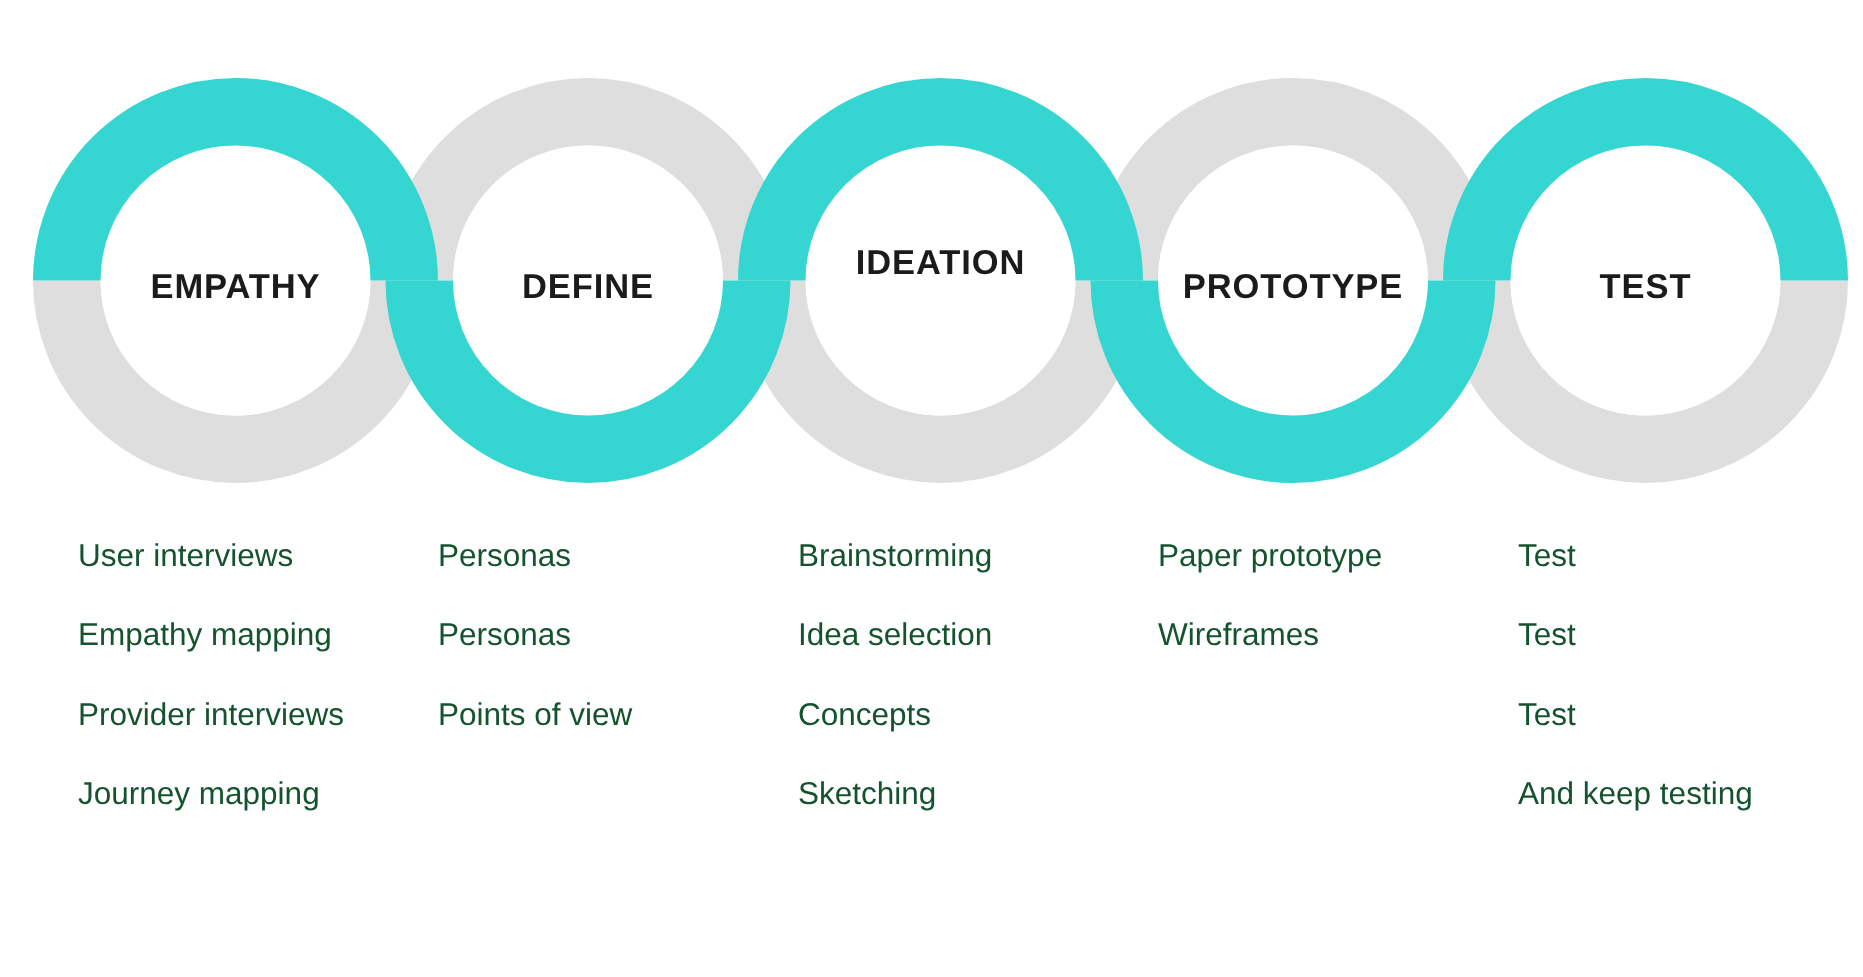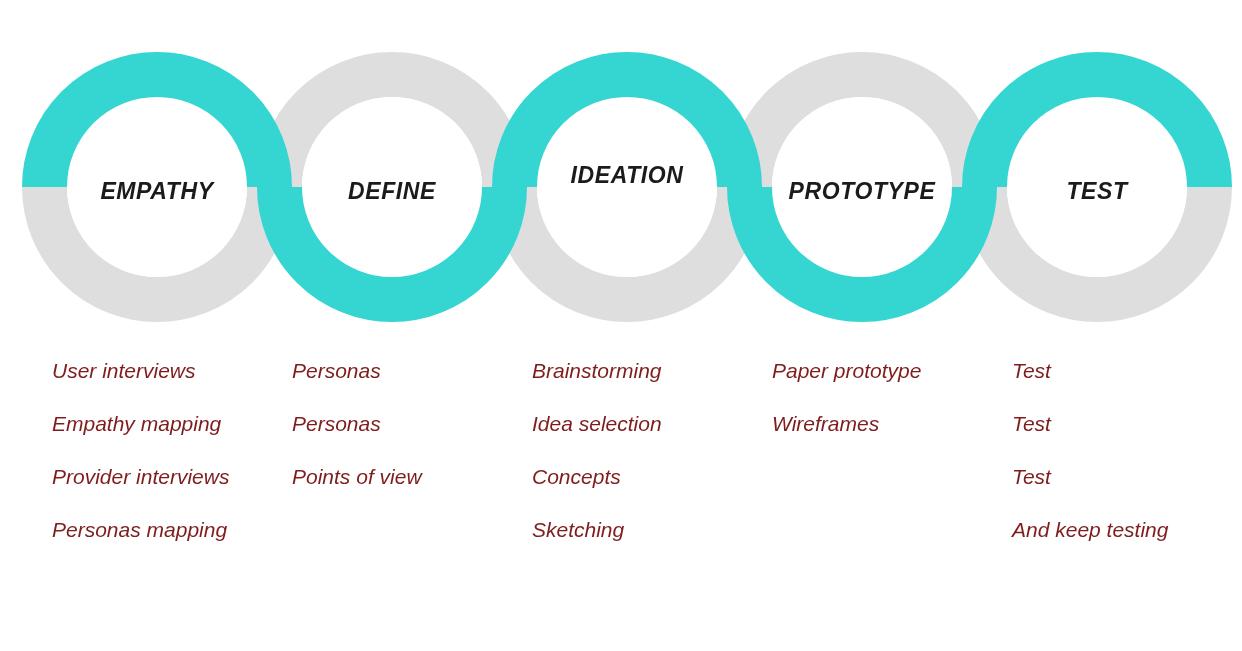--- a/index.html
+++ b/index.html
@@ -15,21 +15,20 @@
     font-family: "Liberation Sans", sans-serif;
     -webkit-font-smoothing: antialiased;
   }
 
   #diagram-root {
     position: absolute;
     left: 0;
     top: 0;
     width: 1242px;
     height: 517px;
-    font-style: italic;
   }
 
   
   #rings-svg {
     position: absolute;
     left: 0;
     top: 0;
     width: 1242px;
     height: 360px;
     display: block;
@@ -51,21 +50,21 @@
   
   .activity-column {
     position: absolute;
     top: 360px;
     width: 235px;
   }
   .activity-item {
     font-family: "Liberation Sans", sans-serif;
     font-size: 21px;
     font-weight: normal;
-    color: #7f1d1d;
+    color: #14532d;
     line-height: 1;
     height: 53px;
     white-space: nowrap;
     display: flex;
     align-items: flex-start;
   }
 </style>
 </head>
 <body>
 
@@ -97,21 +96,21 @@
       <div class="stage-label" style="left: 627px; top: 175px;">IDEATION</div>
       <div class="stage-label" style="left: 862px; top: 191px;">PROTOTYPE</div>
       <div class="stage-label" style="left: 1097px; top: 191px;">TEST</div>
     </div>
 
   <div id="activity-columns">
       <div class="activity-column" style="left: 52px;">
         <div class="activity-item">User interviews</div>
         <div class="activity-item">Empathy mapping</div>
         <div class="activity-item">Provider interviews</div>
-        <div class="activity-item">Personas mapping</div>
+        <div class="activity-item">Journey mapping</div>
       </div>
       <div class="activity-column" style="left: 292px;">
         <div class="activity-item">Personas</div>
         <div class="activity-item">Personas</div>
         <div class="activity-item">Points of view</div>
       </div>
       <div class="activity-column" style="left: 532px;">
         <div class="activity-item">Brainstorming</div>
         <div class="activity-item">Idea selection</div>
         <div class="activity-item">Concepts</div>

